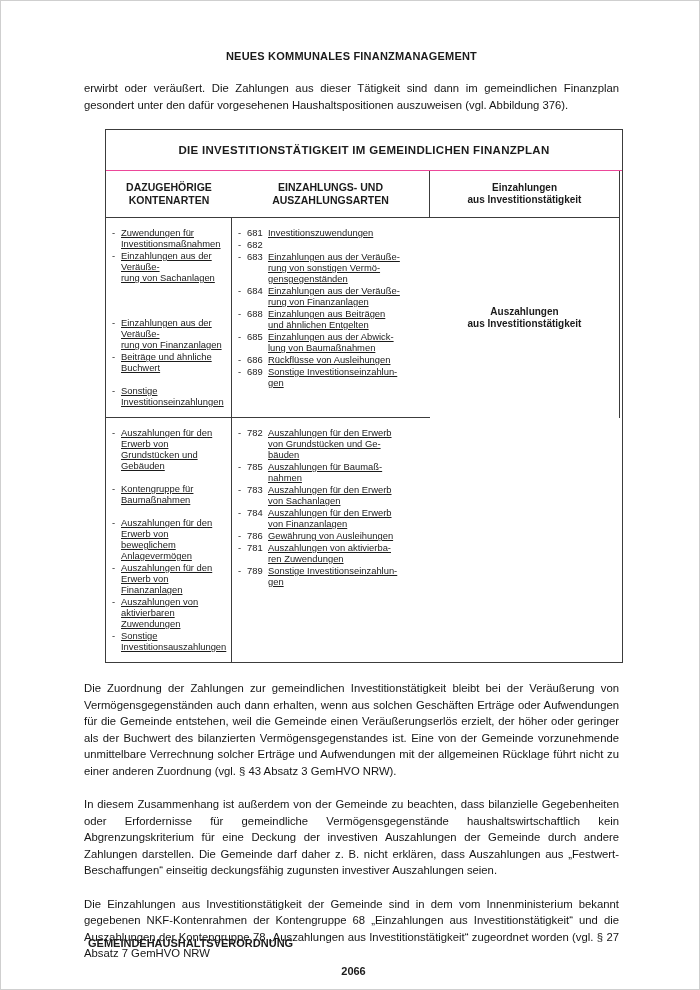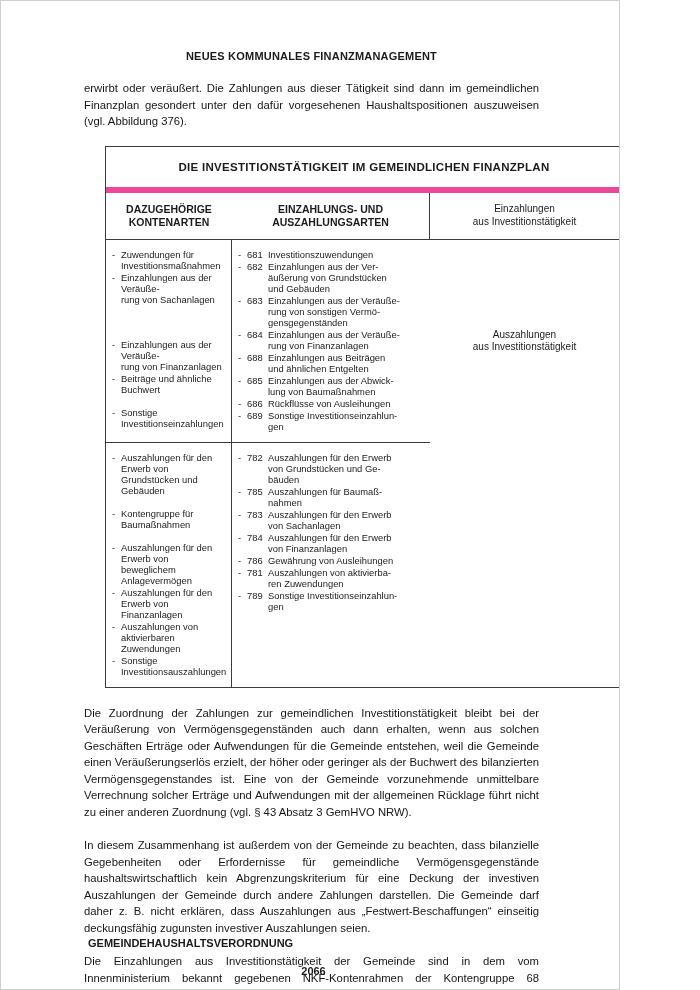--- a/index.html
+++ b/index.html
@@ -4,68 +4,68 @@
 <style>
   html, body { margin: 0; padding: 0; }
   body {
     width: 700px; height: 990px;
     background: #ffffff;
     font-family: "Liberation Sans", "DejaVu Sans", sans-serif;
     color: #1b1b1b;
   }
   .page {
     position: relative;
-    width: 620px; height: 990px;
+    width: 700px; height: 990px;
     box-sizing: border-box;
     background: #ffffff;
     border: 1px solid #cfcfcf;
     overflow: hidden;
   }
   .content { padding: 48px 80px 0 83px; }
 
   .doc-header { text-align: center; font-weight: bold; font-size: 11px; line-height: 14px; letter-spacing: .2px; }
 
   .body-par {
     margin: 17px 0 0 0;
     font-size: 11.3px; line-height: 16.5px;
     text-align: justify;
     color: #161616;
   }
   .body-par.intro { }
 
   .tbl { width: 516px; margin: 16px 0 0 21px; border: 1px solid #3c3c3c; }
   .tbl-title {
-    border-bottom: 6px solid #ec4899;
+    border-bottom: 1px solid #ec4899;
     text-align: center; font-weight: bold;
     font-size: 11.5px; letter-spacing: .3px;
     padding: 14px 6px;
   }
   .tbl-grid { display: grid; grid-template-columns: 126px 198px 190px; }
   .tbl-grid > div { border-bottom: 1px solid #3c3c3c; border-right: 1px solid #3c3c3c; box-sizing: border-box; }
   .tbl-grid > div.last { border-right: none; }
   .tbl-grid > div:nth-last-child(-n+3) { border-bottom: none; }
 
   .th {
     font-weight: bold; font-size: 10.5px; line-height: 13px;
     text-align: center; white-space: pre-line;
     padding: 10px 4px;
     display: flex; align-items: center; justify-content: center;
   }
   .td { padding: 9px 4px 9px 6px; font-size: 9.4px; line-height: 11px; }
   .td.area {
     display: flex; align-items: center; justify-content: center;
-    text-align: center; font-weight: normal;
+    text-align: center; font-weight: bold;
     font-size: 10px; line-height: 12.5px;
     white-space: pre-line;
     padding: 6px 4px;
   }
   .li { display: flex; margin-bottom: 1px; }
   .li-marker { flex: 0 0 9px; }
   .li-num { flex: 0 0 21px; }
-  .li-text { white-space: pre-line; }
+  .li-text { white-space: pre-line; text-decoration: underline; }
   .li-gap { height: 11px; }
 
   .caption {
     margin: 11px 0 0 0;
     text-align: center; font-style: italic;
     font-size: 10.8px; line-height: 13px;
   }
 
   .footer {
     position: absolute; left: 87px; right: 80px; bottom: 40px;
@@ -128,23 +128,20 @@
           </div>
         <div class="td list last">
             <div class="li">
               <span class="li-marker">-</span>
               <span class="li-num">681</span>
               <span class="li-text">Investitionszuwendungen</span>
             </div>
             <div class="li">
               <span class="li-marker">-</span>
               <span class="li-num">682</span>
-              <span class="li-text">Einzahlungen aus der Ver-
-äußerung von Grundstücken
-und Gebäuden</span>
             </div>
             <div class="li">
               <span class="li-marker">-</span>
               <span class="li-num">683</span>
               <span class="li-text">Einzahlungen aus der Veräuße-
 rung von sonstigen Vermö-
 gensgegenständen</span>
             </div>
             <div class="li">
               <span class="li-marker">-</span>

